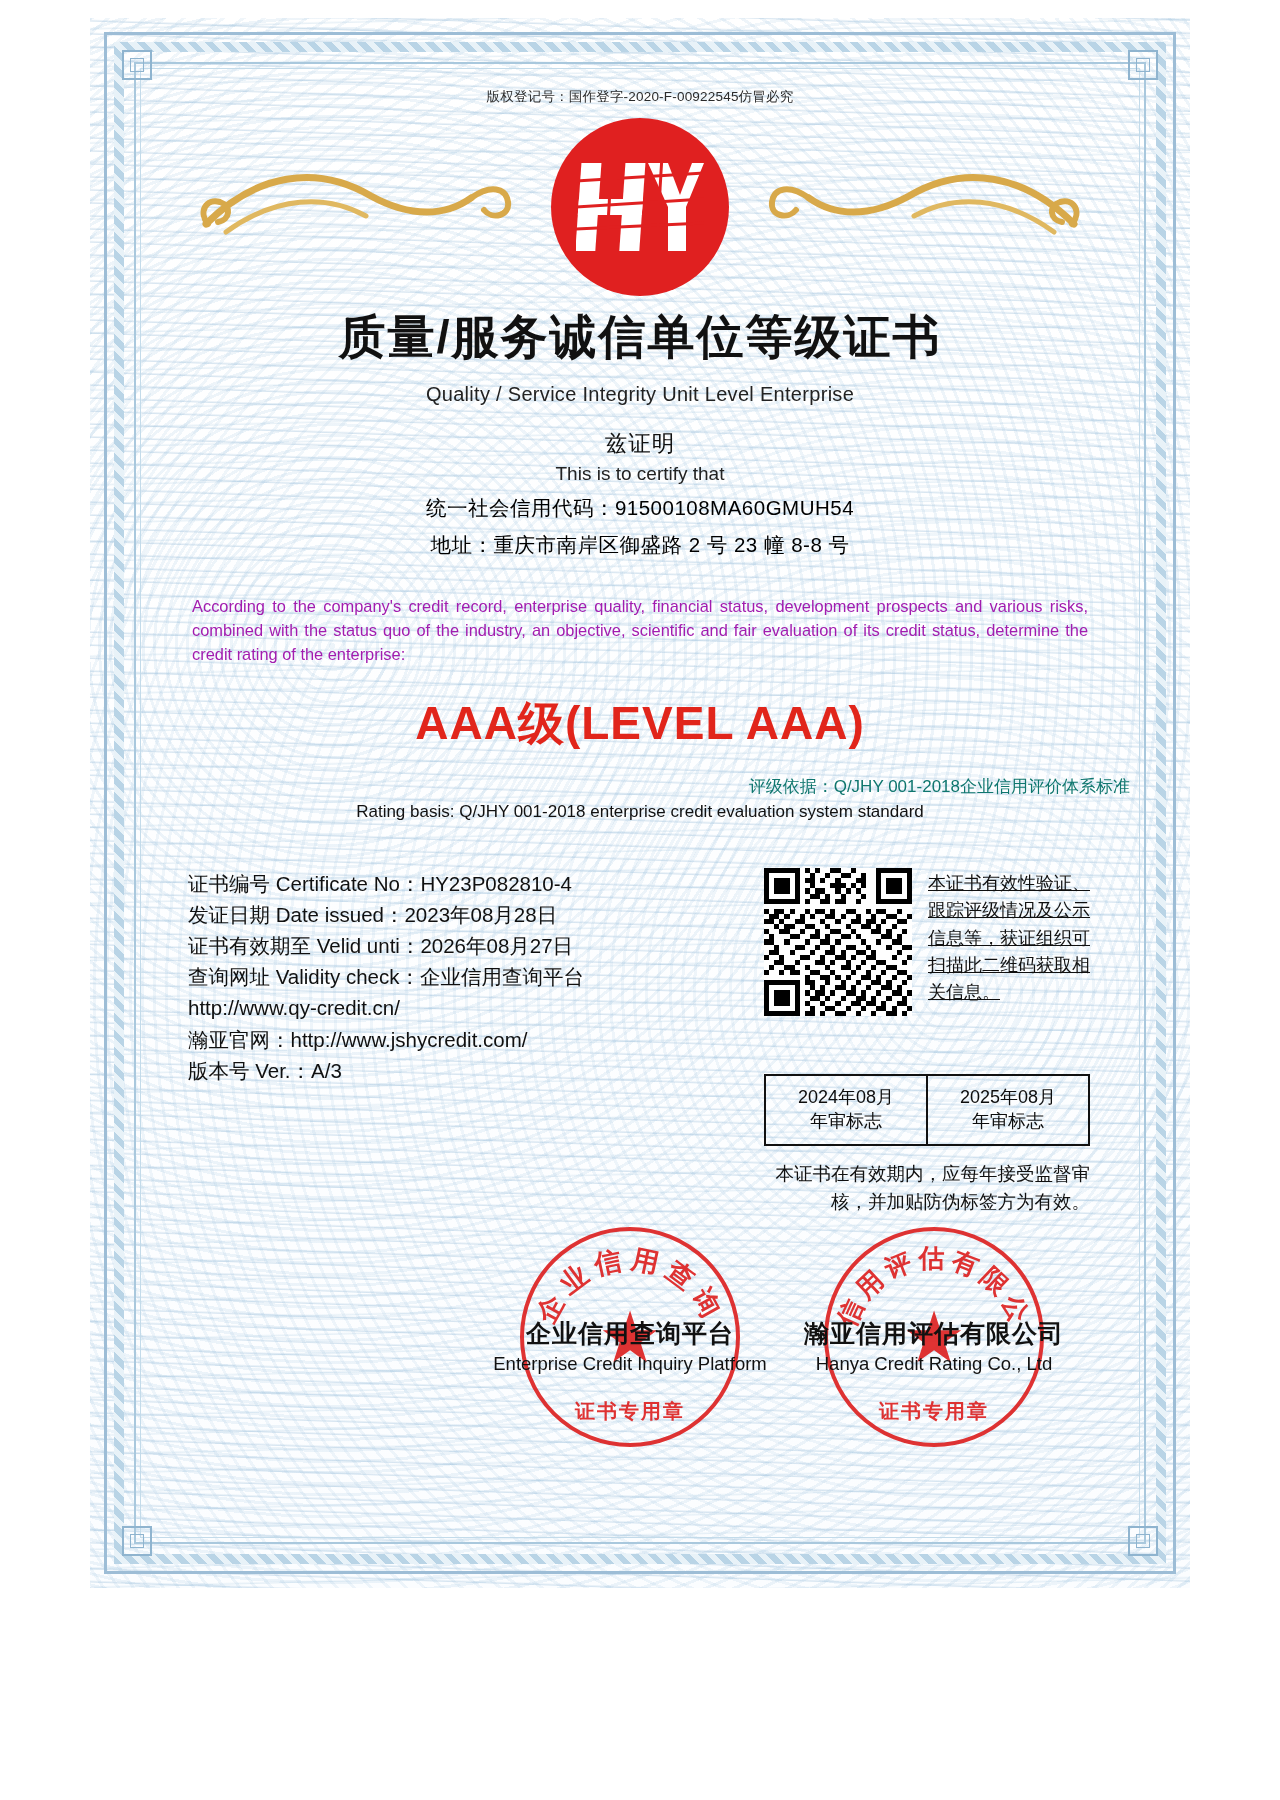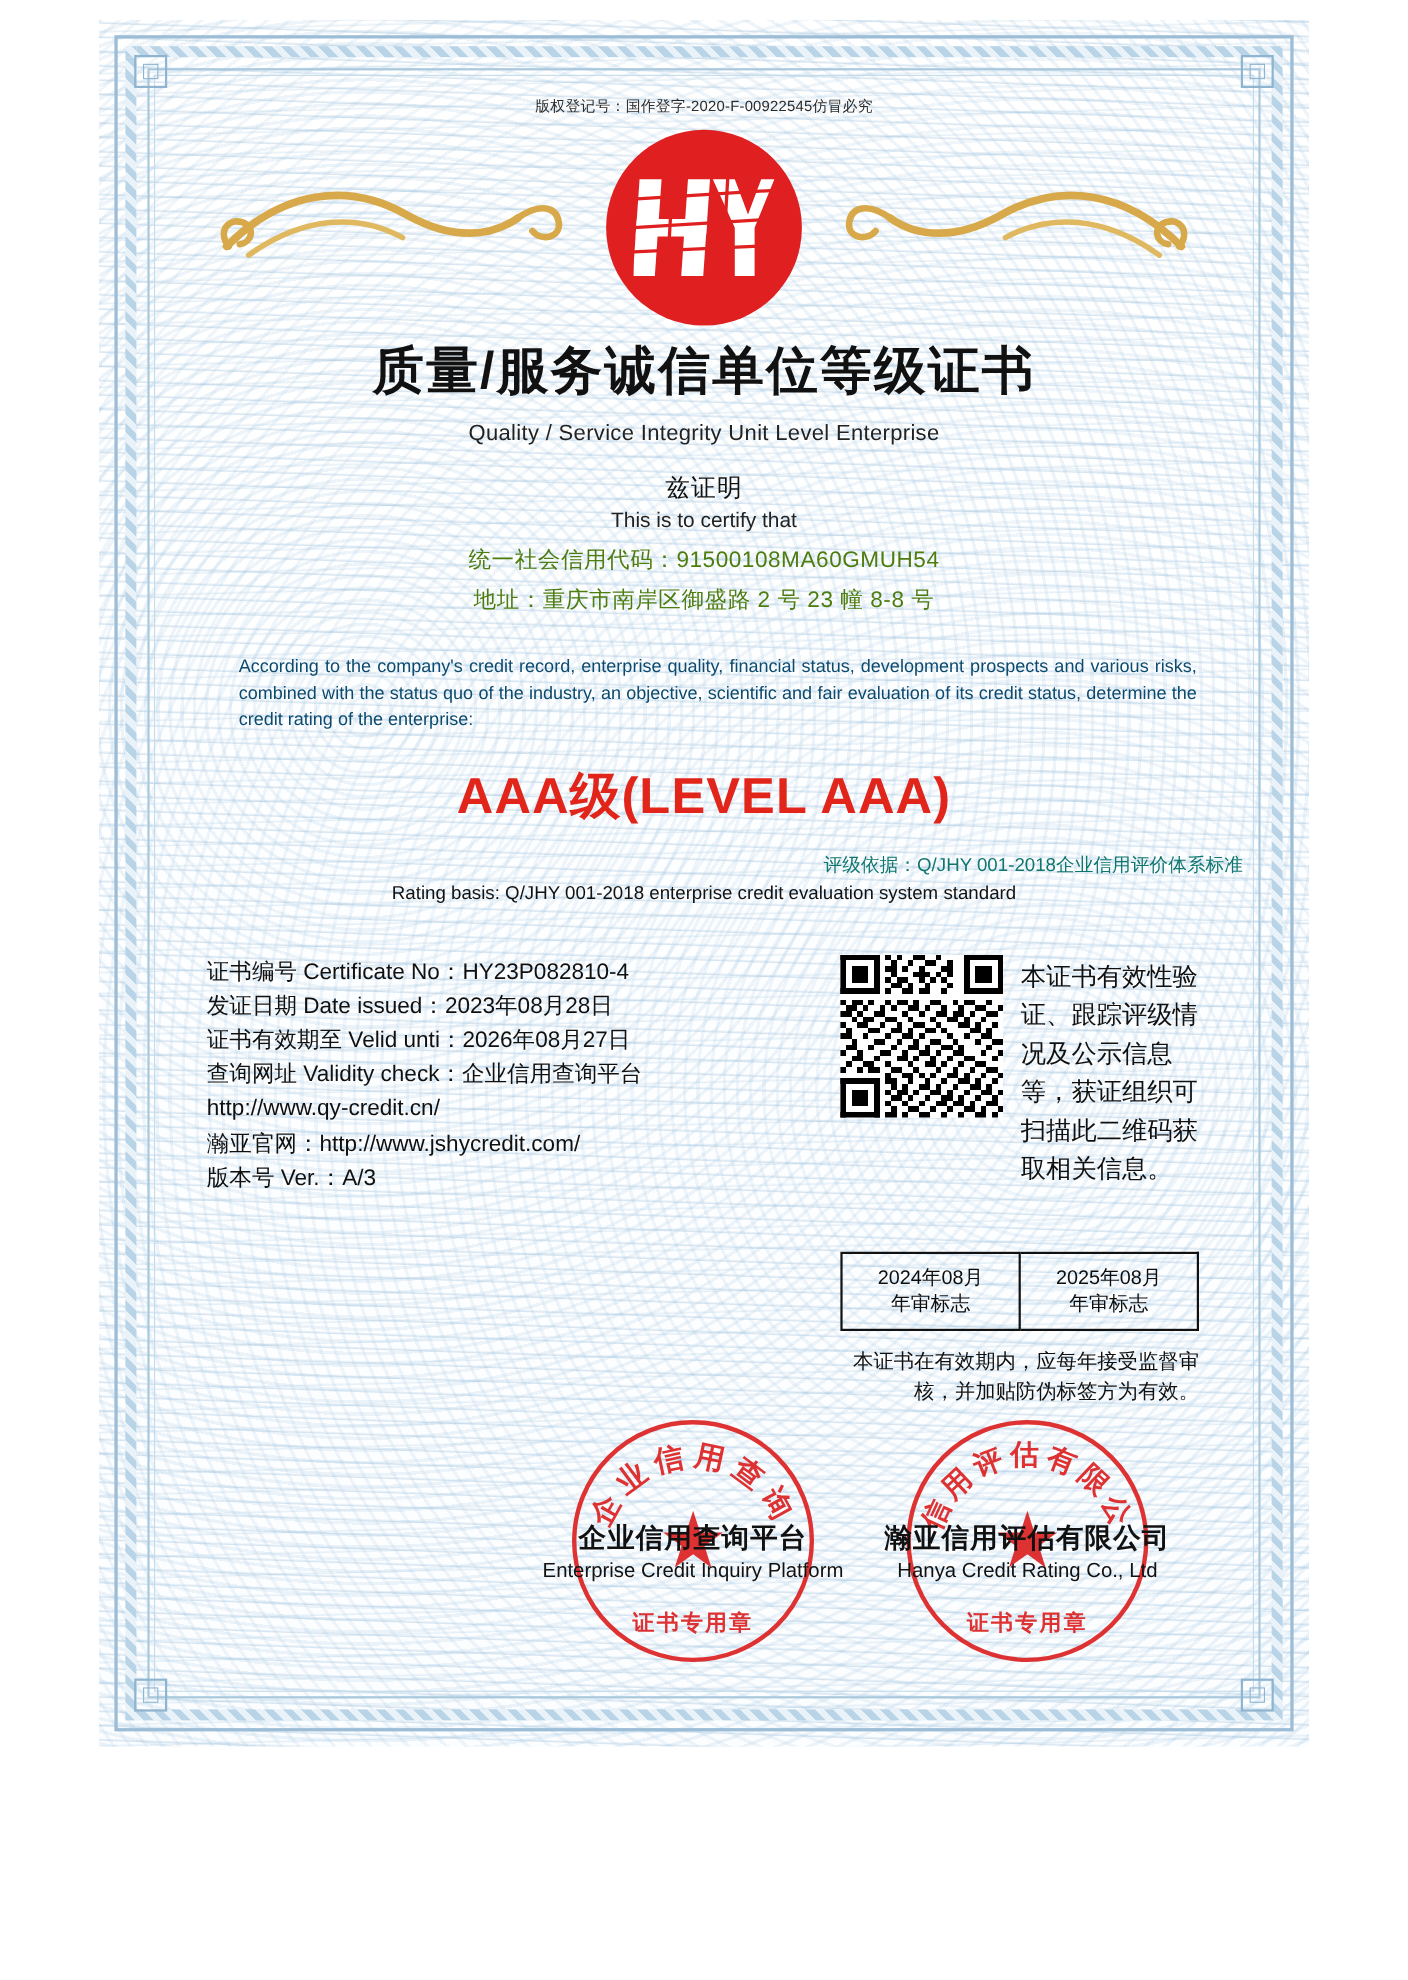--- a/index.html
+++ b/index.html
@@ -180,44 +180,43 @@
     text-align: center;
     font-size: 31px;
     font-weight: bold;
     color: #0d0d0d;
     margin-top: 22px;
     letter-spacing: 1.5px;
   }
   .usci, .addr {
     text-align: center;
     font-size: 20.5px;
-    color: #4d7c0f;
+    color: #000000;
     margin-top: 9px;
     letter-spacing: 0.5px;
   }
 
   
   .body-block {
     margin-top: 36px;
     padding: 0 42px;
   }
   .body-cn {
     font-size: 20.5px;
     color: #121212;
     line-height: 1.62;
     text-align: justify;
     text-indent: 0;
   }
   .body-en {
     font-size: 16.4px;
-    color: #0c4a6e;
+    color: #a21caf;
     line-height: 1.46;
     margin-top: 6px;
     text-align: justify;
-    margin-left: 25px;
   }
 
   
   .level {
     text-align: center;
     font-size: 46px;
     font-weight: bold;
     color: #e1251b;
     margin-top: 26px;
     letter-spacing: 1px;
@@ -254,24 +253,25 @@
     flex: 1;
     position: relative;
   }
   .qr-row { display: flex; gap: 16px; }
   .qr {
     width: 148px; height: 148px;
     flex: 0 0 148px;
     background: #fff;
   }
   .qr-note {
-    font-size: 23px;
+    font-size: 18px;
     color: #101010;
     line-height: 1.52;
     padding-top: 2px;
+    text-decoration: underline;
   }
   .stamp-boxes {
     display: flex;
     gap: 0;
     margin-top: 18px;
   }
   .stamp-box {
     flex: 1;
     border: 2px solid #111;
     height: 68px;

